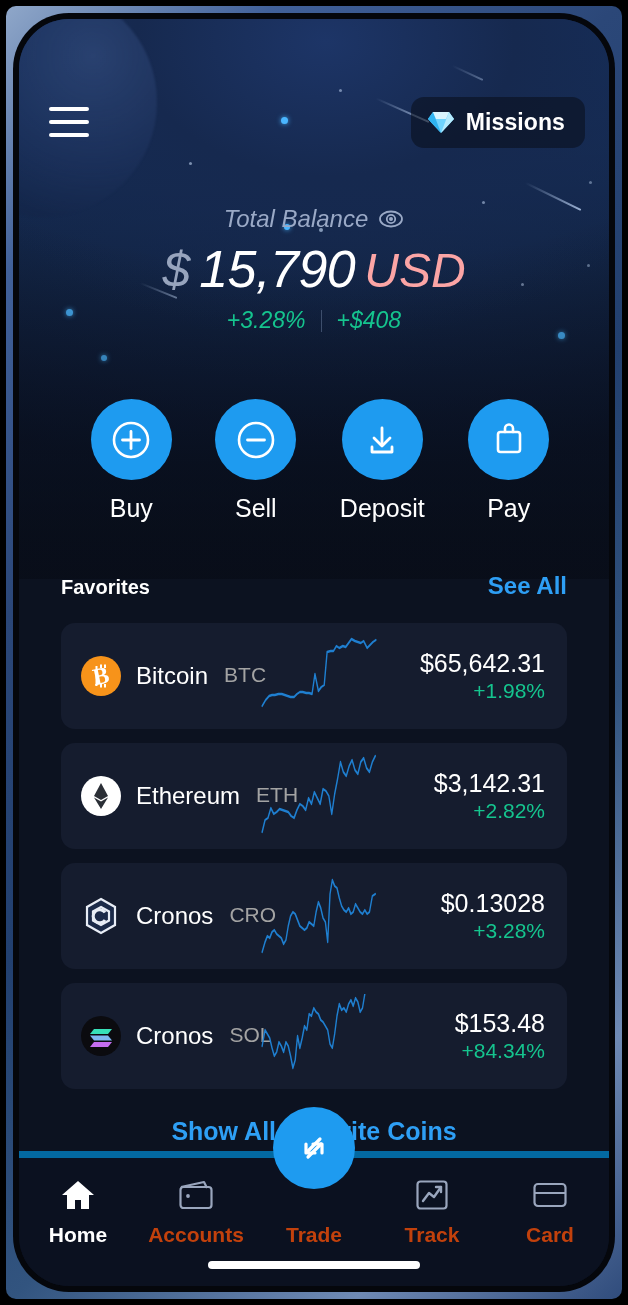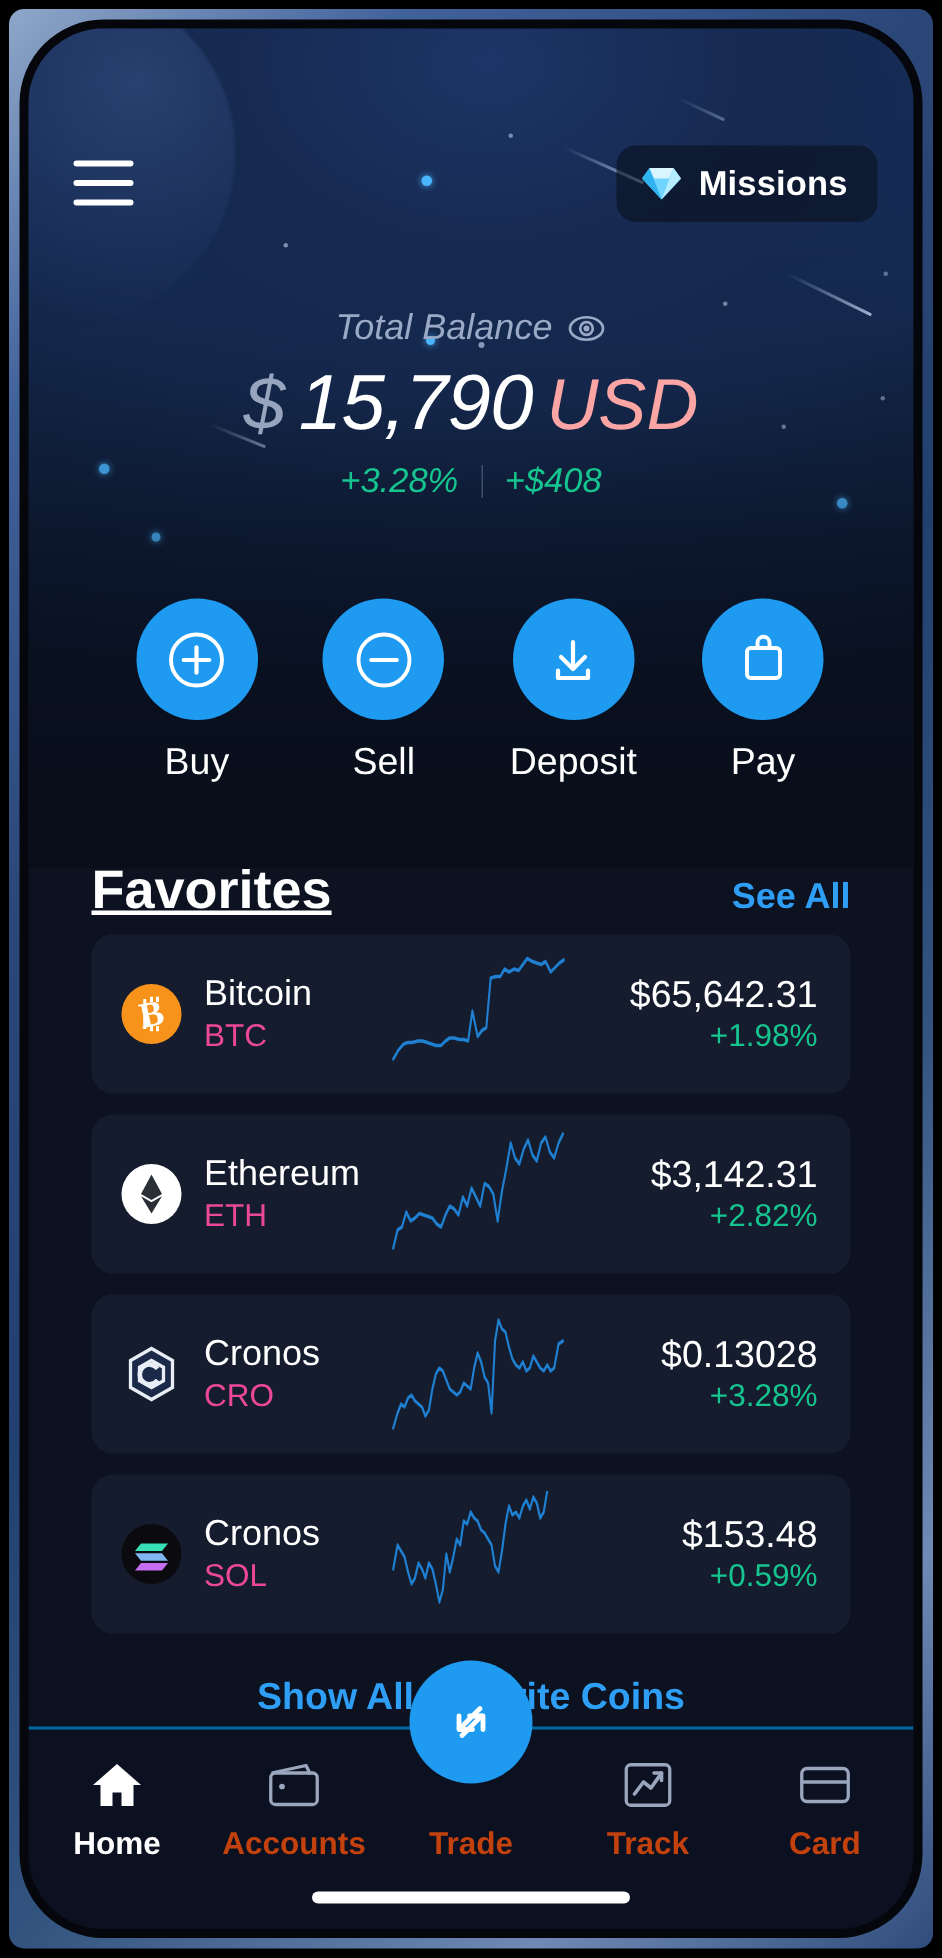--- a/index.html
+++ b/index.html
@@ -212,23 +212,22 @@
   #favorites-header {
     position: absolute;
     left: 42px; right: 42px; top: 553px;
     display: flex;
     align-items: baseline;
     justify-content: space-between;
     z-index: 5;
   }
   #favorites-title {
     color: #ffffff;
-    font-size: 36px;
+    font-size: 20px;
     font-weight: 700;
-    text-decoration: underline;
   }
   #see-all-link {
     color: #2e9ff5;
     font-size: 24px;
     font-weight: 700;
     cursor: pointer;
   }
 
   #coin-list {
     position: absolute;
@@ -255,23 +254,23 @@
     flex-shrink: 0;
   }
   .coin-logo {
     width: 40px; height: 40px;
     border-radius: 50%;
     flex-shrink: 0;
     display: flex;
     align-items: center;
     justify-content: center;
   }
-  .coin-names { display: flex; flex-direction: column; gap: 2px; }
+  .coin-names { display: flex; gap: 16px; }
   .coin-name { color: #ffffff; font-size: 24px; font-weight: 400; line-height: 1.1; }
-  .coin-symbol { color: #ec4899; font-size: 21px; font-weight: 400; line-height: 1.1; }
+  .coin-symbol { color: #a3a3a3; font-size: 21px; font-weight: 400; line-height: 1.1; }
 
   .coin-spark {
     flex: 1;
     height: 86px;
     display: flex;
     align-items: center;
     justify-content: center;
     overflow: hidden;
   }
   .coin-spark svg { display: block; }
@@ -297,21 +296,21 @@
     cursor: pointer;
     z-index: 5;
   }
 
   
   #bottom-nav {
     position: absolute;
     left: 0; right: 0; bottom: 0;
     height: 135px;
     background: #0b1120;
-    border-top: 2px solid #0369a1;
+    border-top: 7px solid #0369a1;
     display: flex;
     align-items: flex-start;
     padding-top: 17px;
     z-index: 6;
   }
   .nav-item {
     flex: 1;
     display: flex;
     flex-direction: column;
     align-items: center;
@@ -555,21 +554,21 @@
           <span class="coin-symbol">SOL</span>
         </div>
       </div>
       <div class="coin-spark">
         <svg width="200" height="84" viewBox="0 0 200 84" preserveAspectRatio="none">
           <polyline fill="none" stroke="#1f7fd0" stroke-width="2.4" stroke-linejoin="round" stroke-linecap="round" points="2,52 7,36 11,40 15,44 19,54 23,62 27,58 31,48 35,52 39,58 43,48 47,52 51,62 55,74 59,66 63,42 67,54 71,44 75,32 79,36 83,20 87,22 91,14 95,18 99,20 103,26 107,28 111,32 115,36 119,50 123,54 127,40 131,22 135,10 139,16 143,14 147,18 151,10 155,6 159,12 163,4 167,8 171,18 175,14 179,0"></polyline>
         </svg>
       </div>
       <div class="coin-figures">
         <span class="coin-price">$153.48</span>
-        <span class="coin-change">+0.59%</span>
+        <span class="coin-change">+84.34%</span>
       </div>
     </div>
 
   </div>
 
   <div id="show-all-link">Show All Favorite Coins</div>
 
   <div id="bottom-nav">
     <div class="nav-item active">
       <div class="nav-icon">

